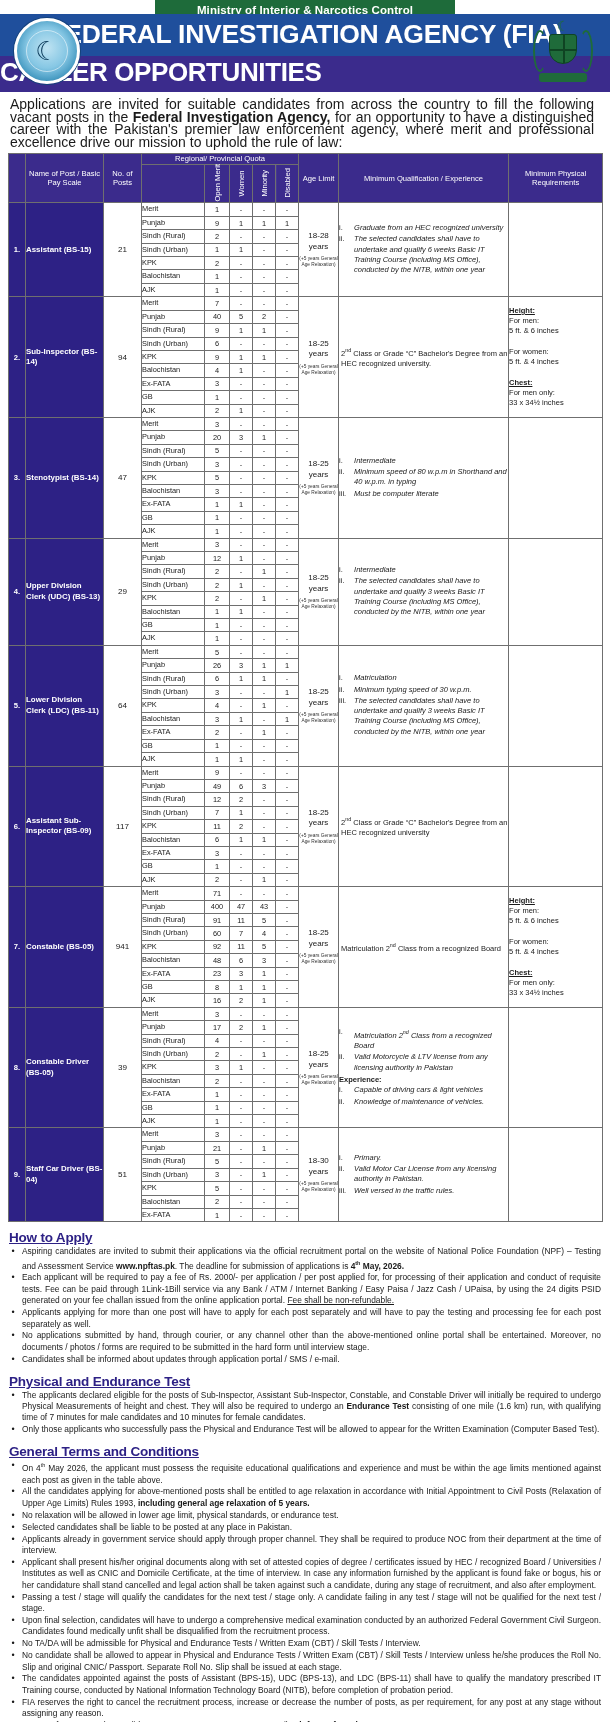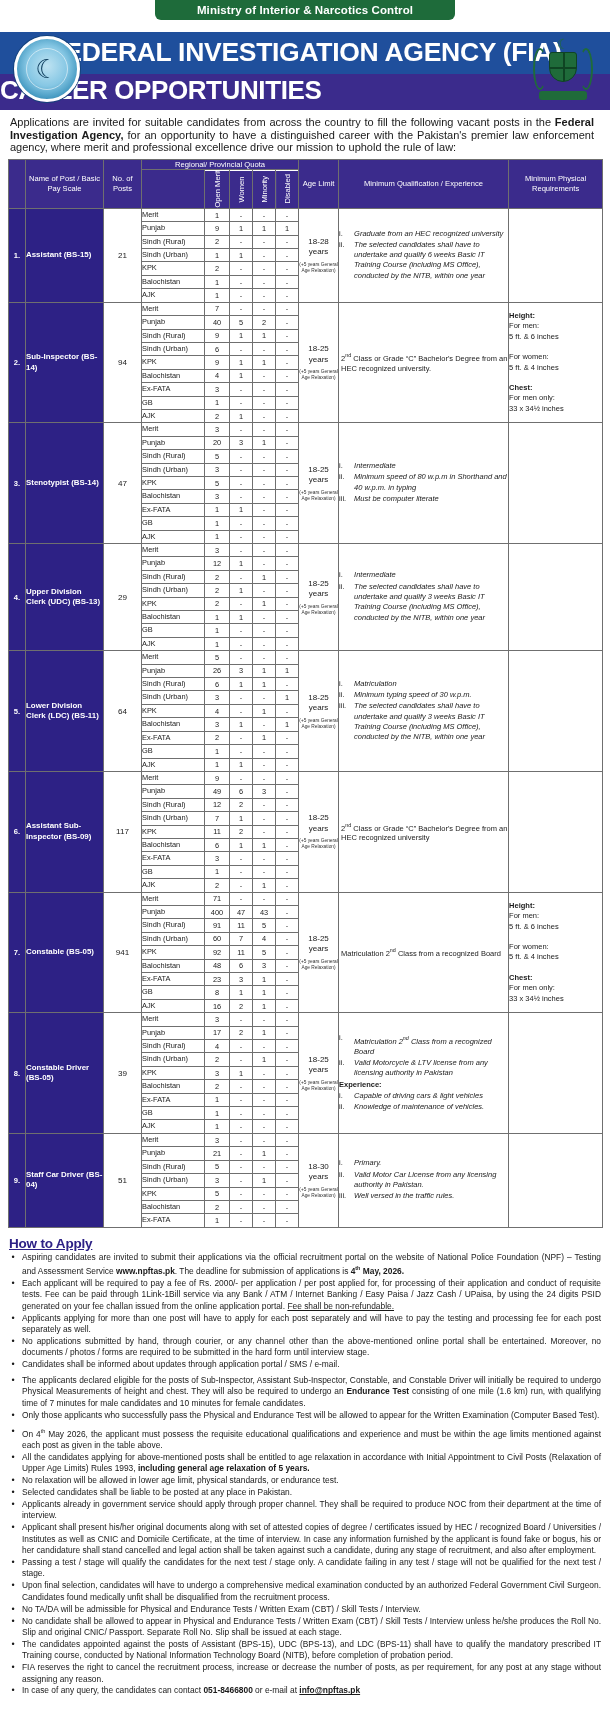--- a/index.html
+++ b/index.html
@@ -9,21 +9,21 @@
     font-family: "Liberation Sans", sans-serif;
     background: #ffffff;
     color: #1a1a1a;
     -webkit-font-smoothing: antialiased;
   }
   .page { width:610px; position:relative; overflow:hidden; }
 
   
   .ministry-bar {
     background:#ffffff;
-    height:32px;
+    height:14px;
     position:relative;
   }
   .ministry-tab {
     position:absolute;
     left:155px; top:0;
     width:300px; height:20px;
     background:#1e6b3a;
     border-radius:0 0 6px 6px;
     color:#fff;
     font-size:11.5px;
@@ -122,21 +122,21 @@
     color:#1f6b3a; font-size:14px; line-height:1;
   }
   .emblem .ribbon{
     position:absolute; left:6px; bottom:0; width:48px; height:9px;
     background:#1f6b3a; border-radius:3px;
   }
 
   
   .intro {
     padding:6px 16px 5px 10px;
-    font-size:11px;
+    font-size:14px;
     line-height:12.6px;
     text-align:justify;
   }
   .intro b { font-weight:bold; }
 
   
   .tbl-wrap { padding:0 8px; }
   table.jobs {
     width:594px;
     border-collapse:collapse;
@@ -223,21 +223,21 @@
     line-height:10.3px;
     vertical-align:middle;
   }
   td.qual .plain { padding-left:2px; }
   td.phys {
     padding:3px 4px;
     font-size:7.5px;
     line-height:10.3px;
     vertical-align:top;
   }
-  td.phys b { font-weight:bold; }
+  td.phys b { font-weight:bold; text-decoration:underline; }
   ol.roman {
     margin:0; padding:0; list-style:none;
   }
   ol.roman li {
     display:flex; gap:4px; margin:0 0 1px 0;
   }
   ol.roman li .mk { width:11px; flex:none; }
   ol.roman li .tx { flex:1;font-style:italic; }
   .exp-head { font-weight:bold; margin-top:2px; }
   sup { font-size:5.4px; vertical-align:super; }
@@ -1043,33 +1043,35 @@
           <span class="txt">No applications submitted by hand, through courier, or any channel other than the above-mentioned online portal shall be entertained. Moreover, no documents / photos / forms are required to be submitted in the hard form until interview stage.</span>
         </li>
         <li>
           <span class="dot">•</span>
           <span class="txt">Candidates shall be informed about updates through application portal / SMS / e-mail.</span>
         </li>
       </ul>
   </div>
 
   <div class="section">
+    <h2 class="sec-title">Physical and Endurance Test</h2>
     <ul class="bul" id="phys-list">
         <li>
           <span class="dot">•</span>
           <span class="txt">The applicants declared eligible for the posts of Sub-Inspector, Assistant Sub-Inspector, Constable, and Constable Driver will initially be required to undergo Physical Measurements of height and chest. They will also be required to undergo an <b>Endurance Test</b> consisting of one mile (1.6 km) run, with qualifying time of 7 minutes for male candidates and 10 minutes for female candidates.</span>
         </li>
         <li>
           <span class="dot">•</span>
           <span class="txt">Only those applicants who successfully pass the Physical and Endurance Test will be allowed to appear for the Written Examination (Computer Based Test).</span>
         </li>
       </ul>
   </div>
 
   <div class="section">
+    <h2 class="sec-title">General Terms and Conditions</h2>
     <ul class="bul" id="gen-list">
         <li>
           <span class="dot">•</span>
           <span class="txt">On 4<sup>th</sup> May 2026, the applicant must possess the requisite educational qualifications and experience and must be within the age limits mentioned against each post as given in the table above.</span>
         </li>
         <li>
           <span class="dot">•</span>
           <span class="txt">All the candidates applying for above-mentioned posts shall be entitled to age relaxation in accordance with Initial Appointment to Civil Posts (Relaxation of Upper Age Limits) Rules 1993, <b>including general age relaxation of 5 years.</b></span>
         </li>
         <li>

